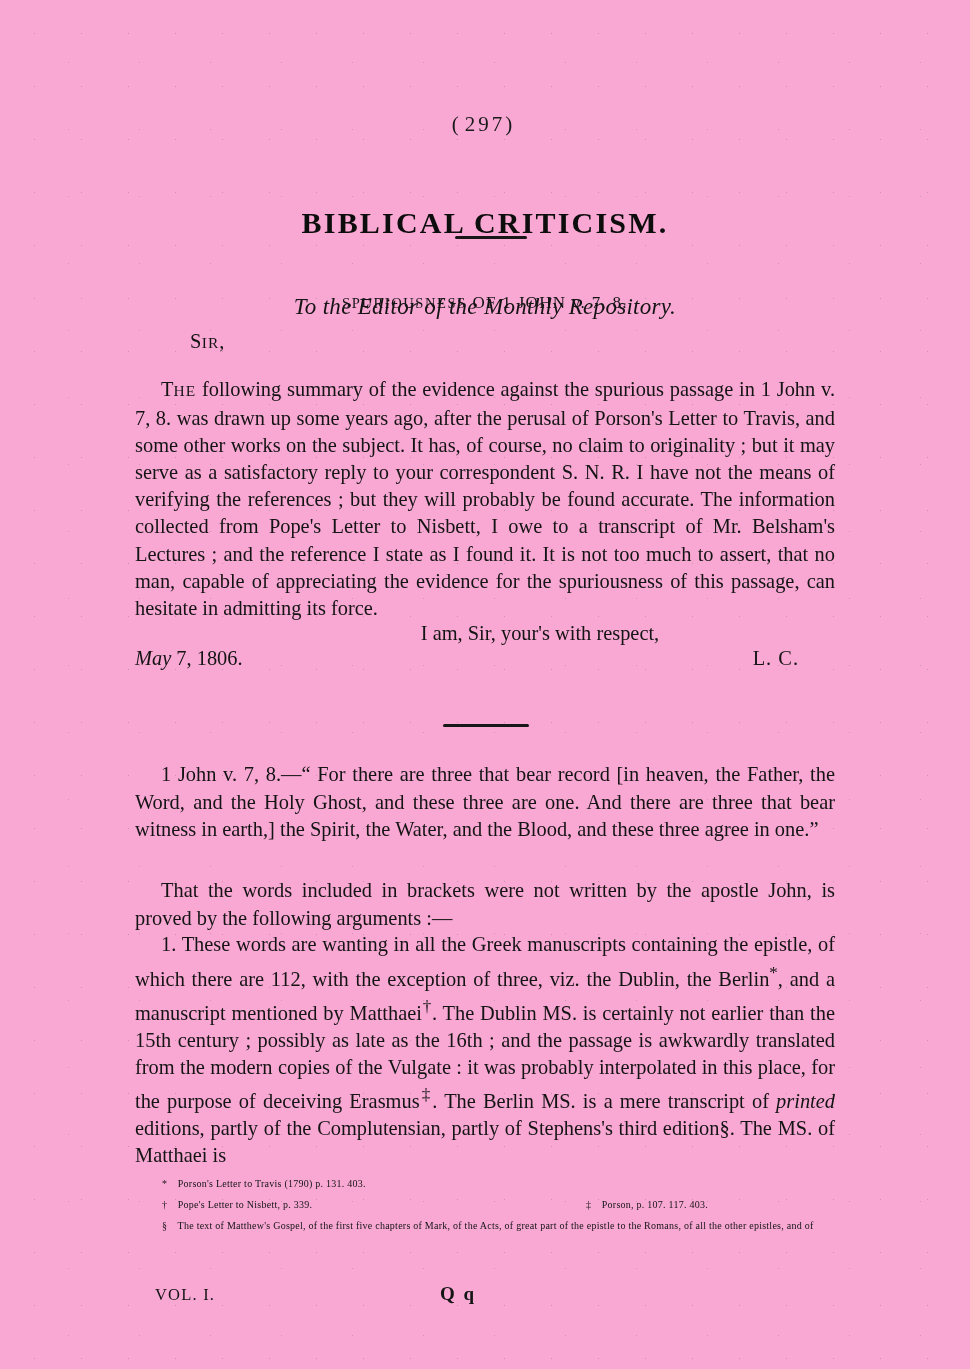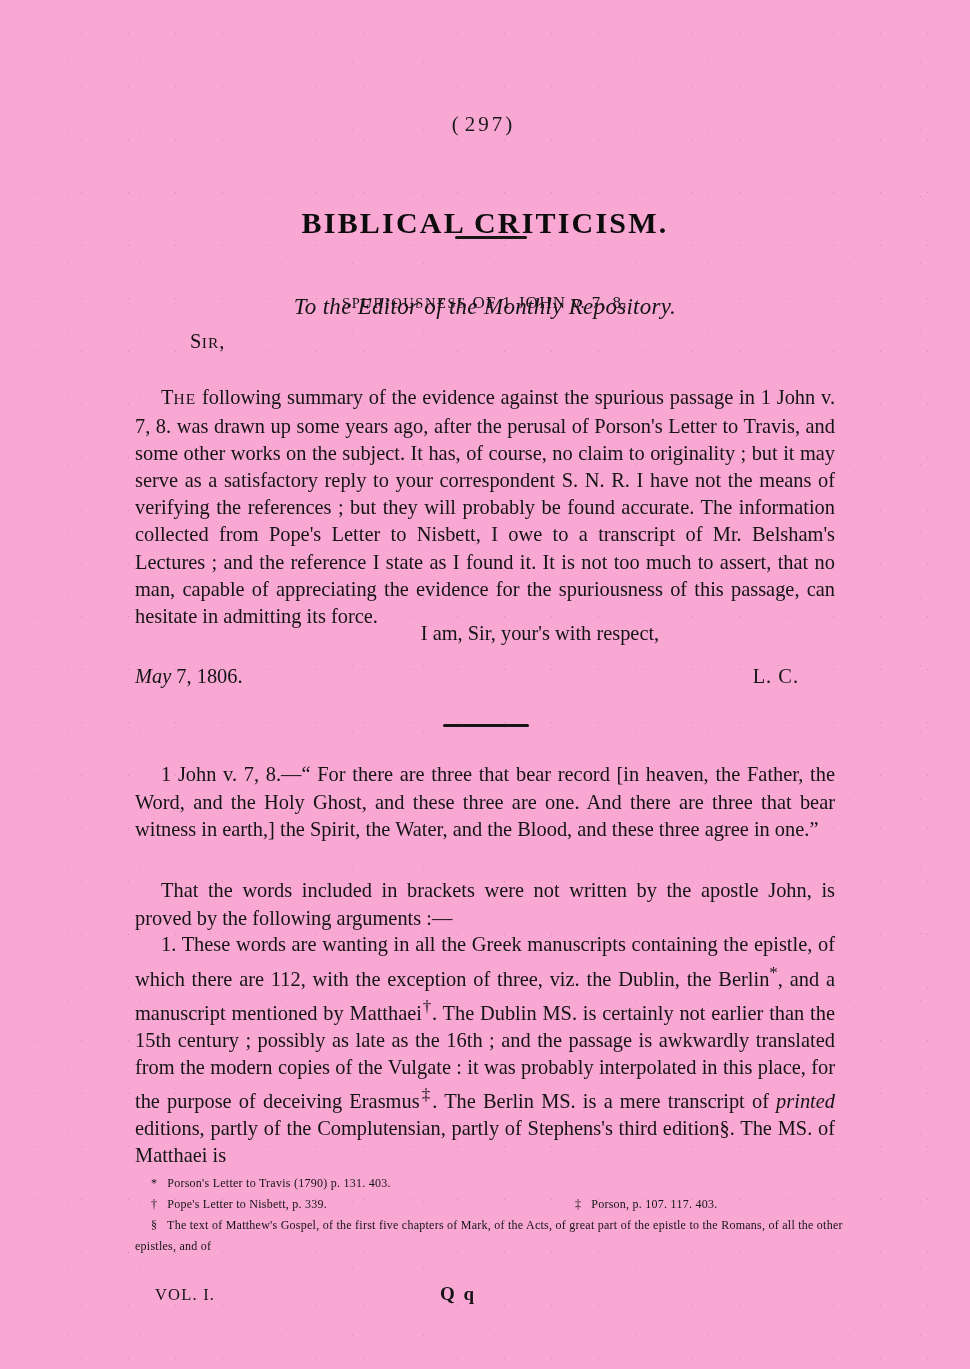--- a/index.html
+++ b/index.html
@@ -88,41 +88,41 @@
   .salutation {
     position: absolute;
     top: 330px;
     left: 158px;
     font-size: 20.4px;
     letter-spacing: 0.5px;
     margin-left: 32px;
   }
   .salutation .sc { font-size: 15.5px; letter-spacing: 1px; }
 
-  .para-1 { top: 364px; font-family: Liberation Serif, serif; }
+  .para-1 { top: 356px; font-family: Liberation Serif, serif; }
   .para-1 .lead-sc { font-size: 15.5px; letter-spacing: 1px; }
   .indent { display: inline-block; width: 26px; }
 
   .closing {
     position: absolute;
     top: 622px;
     left: 135px;
     width: 700px;
     font-size: 20.4px;
   }
   .closing .salut-right {
     display: block;
     text-align: center;
     padding-left: 110px;
   }
   .closing .signrow {
     display: flex;
     justify-content: space-between;
     align-items: baseline;
-    margin-top: 20px;
+    margin-top: 2px;
   }
   .closing .date { font-style: italic; }
   .closing .date .roman { font-style: normal; }
   .closing .initials { letter-spacing: 1px; padding-right: 36px; }
 
   .rule-short2 {
     position: absolute;
     top: 724px;
     left: 443px;
     width: 86px;
@@ -131,24 +131,24 @@
     border-radius: 2px;
   }
 
   .para-quote { top: 741px; }
   .para-2 { top: 857px; }
   .para-3 { top: 911px; }
 
   
   .footnotes {
     position: absolute;
-    left: 135px;
+    left: 146px;
     top: 1173px;
     width: 710px;
-    font-size: 12px;
+    font-size: 10px;
     line-height: 21px;
     letter-spacing: 0.25px;
   }
   .fn-line { white-space: nowrap; }
   .fn-indent { display: inline-block; width: 16px; }
   .fn-mark { display: inline-block; min-width: 13px; }
   .fn-split { display: flex; }
   .fn-split .fn-left { width: 440px; }
   .fn-wrap { white-space: normal; }
 

